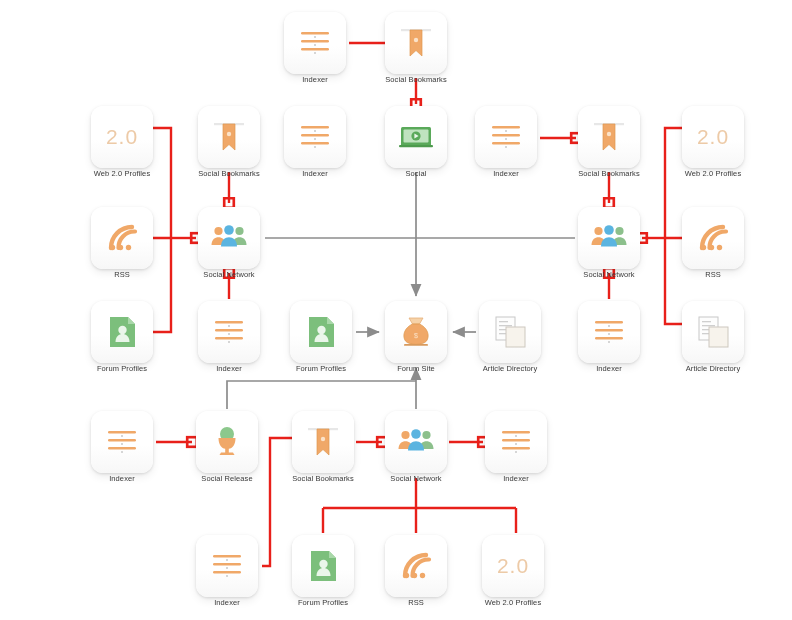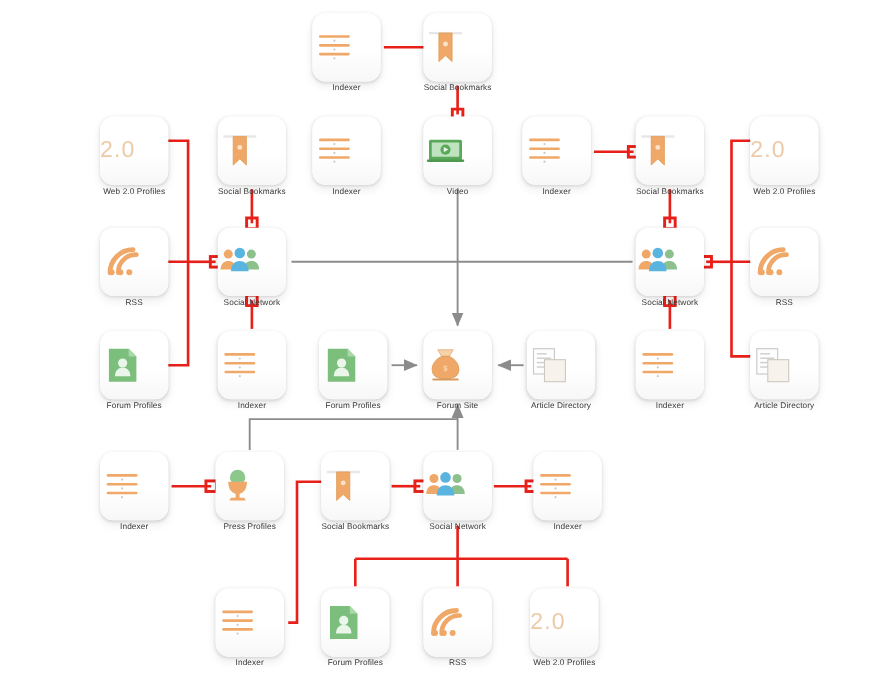--- a/index.html
+++ b/index.html
@@ -27,20 +27,21 @@
   }
   .node {
     position: absolute;
     width: 62px;
     height: 62px;
     border-radius: 12px;
     background: linear-gradient(to bottom, #ffffff 0%, #ffffff 55%, #f7f7f7 100%);
     box-shadow: 0 1px 3px rgba(0,0,0,0.13), 0 4px 9px rgba(0,0,0,0.07);
     display: flex;
     align-items: center;
+    justify-content: center;
     box-sizing: border-box;
     z-index: 5;
   }
   .node-label {
     position: absolute;
     top: 63px;
     left: 50%;
     transform: translateX(-50%);
     white-space: nowrap;
     font-size: 7.5px;
@@ -191,21 +192,21 @@
       <div class="node-wrap" style="left: 385px; top: 106px;">
         <div class="node">
           <svg class="icon" viewBox="0 0 40 40">
         <rect x="5" y="10" width="30" height="19" rx="1.5" fill="#5aa95a"></rect>
         <rect x="7.5" y="12.5" width="25" height="13" rx="1" fill="#bfe3bf"></rect>
         <circle cx="20" cy="19" r="4.6" fill="#5aa95a"></circle>
         <path d="M18.4,16.6 L22.6,19 L18.4,21.4 Z" fill="#eaf6ea"></path>
         <rect x="3" y="28" width="34" height="2.2" rx="1" fill="#4d9a4d"></rect>
       </svg>
         </div>
-        <div class="node-label">Video</div>
+        <div class="node-label">Social</div>
       </div>
       <div class="node-wrap" style="left: 475px; top: 106px;">
         <div class="node">
           <svg class="icon" viewBox="0 0 40 40">
         <rect x="6" y="9" width="28" height="2.4" rx="1.2" fill="#f0a868"></rect>
         <rect x="6" y="17" width="28" height="2.4" rx="1.2" fill="#f0a868"></rect>
         <rect x="6" y="25" width="28" height="2.4" rx="1.2" fill="#f0a868"></rect>
         <circle cx="20" cy="14" r="1" fill="#c9c9c9"></circle>
         <circle cx="20" cy="22" r="1" fill="#c9c9c9"></circle>
         <circle cx="20" cy="30" r="1" fill="#c9c9c9"></circle>
@@ -380,21 +381,21 @@
       </div>
       <div class="node-wrap" style="left: 196px; top: 411px;">
         <div class="node">
           <svg class="icon" viewBox="0 0 40 40">
         <circle cx="20" cy="12" r="7" fill="#8cc88c"></circle>
         <path d="M11.5,16 L28.5,16 C28.5,24 24.5,27 20,27 C15.5,27 11.5,24 11.5,16 Z" fill="#f0a868"></path>
         <rect x="18.2" y="26" width="3.6" height="5" fill="#f0a868"></rect>
         <path d="M12.5,33 L27.5,33 L26,30.5 L14,30.5 Z" fill="#f0a868"></path>
       </svg>
         </div>
-        <div class="node-label">Press Profiles</div>
+        <div class="node-label">Social Release</div>
       </div>
       <div class="node-wrap" style="left: 292px; top: 411px;">
         <div class="node">
           <svg class="icon" viewBox="0 0 40 40">
         <rect x="5" y="6" width="30" height="2.2" fill="#e7e7e7"></rect>
         <path d="M14,7 L26,7 L26,33 L20,27.5 L14,33 Z" fill="#f0a868"></path>
         <path d="M14,7 L26,7 L26,33 L20,27.5 L14,33 Z" fill="none" stroke="#e09a52" stroke-width="0.7"></path>
         <circle cx="20" cy="17" r="2.2" fill="#fbe2c8"></circle>
       </svg>
         </div>

